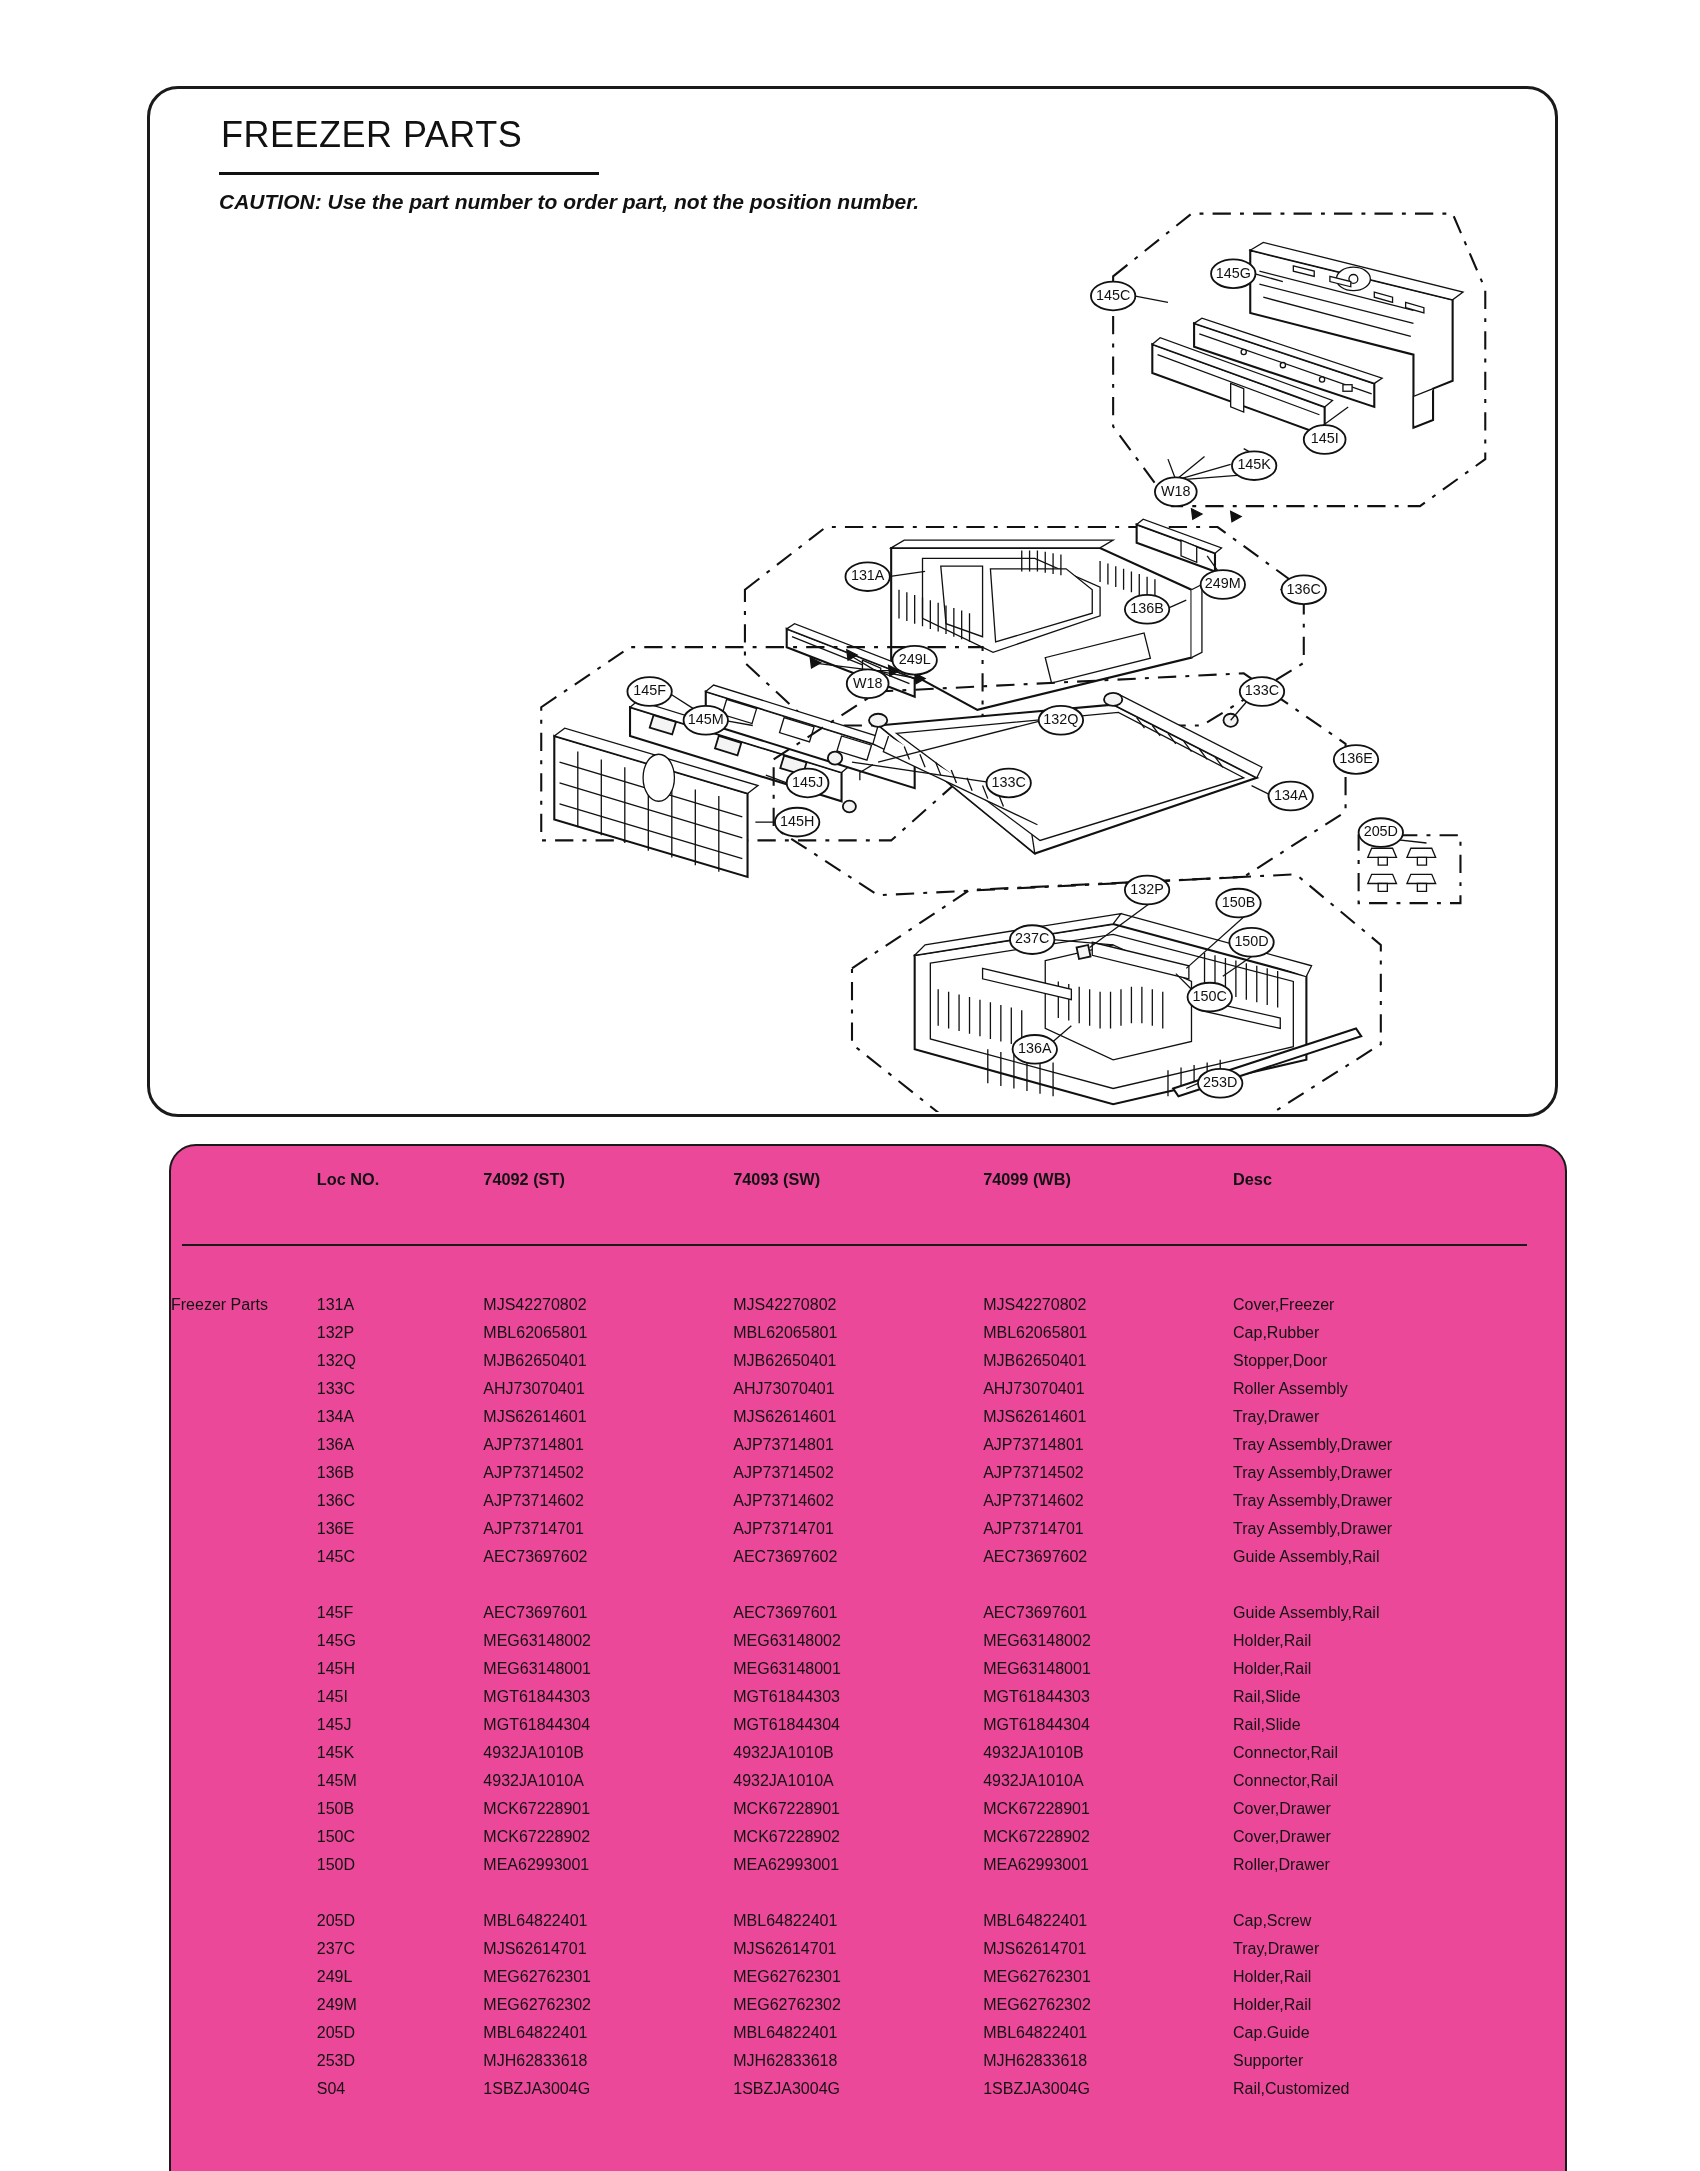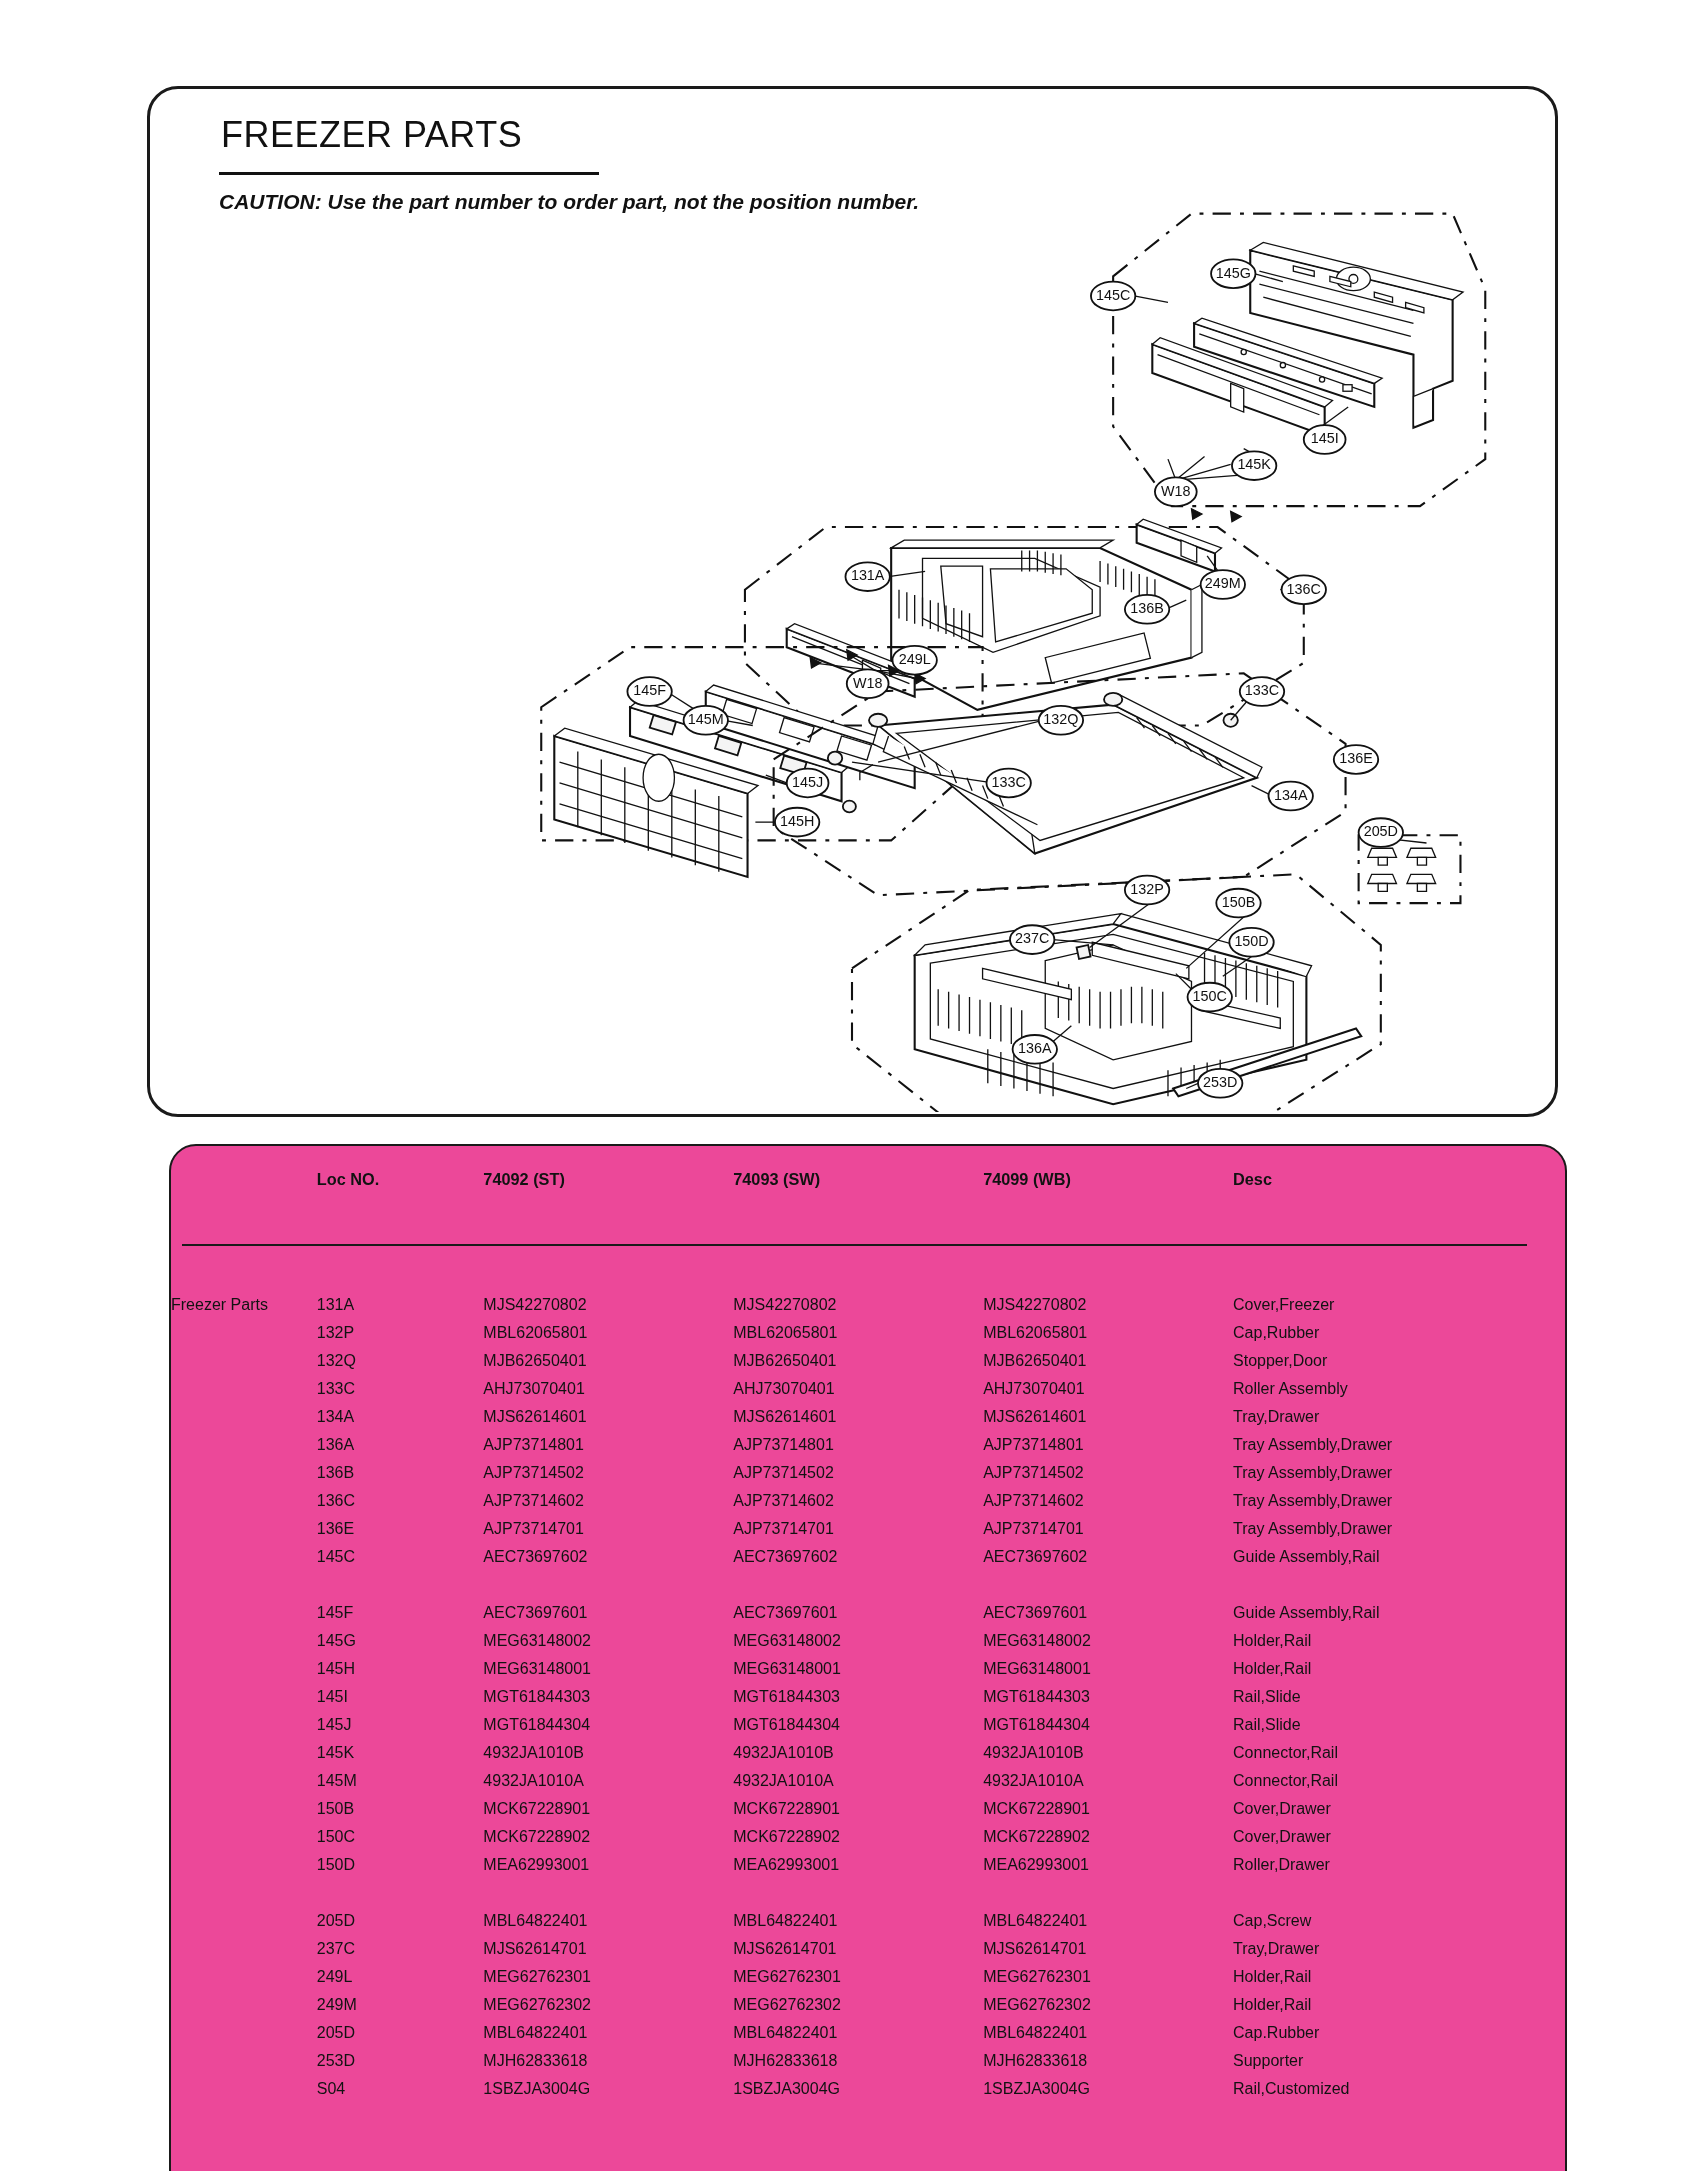--- a/index.html
+++ b/index.html
@@ -758,21 +758,21 @@
           <td class="c-sw">MEG62762302</td>
           <td class="c-wb">MEG62762302</td>
           <td class="c-desc">Holder,Rail</td>
         </tr>
         <tr>
           <td class="c-group"></td>
           <td class="c-loc">205D</td>
           <td class="c-st">MBL64822401</td>
           <td class="c-sw">MBL64822401</td>
           <td class="c-wb">MBL64822401</td>
-          <td class="c-desc">Cap.Rubber</td>
+          <td class="c-desc">Cap.Guide</td>
         </tr>
         <tr>
           <td class="c-group"></td>
           <td class="c-loc">253D</td>
           <td class="c-st">MJH62833618</td>
           <td class="c-sw">MJH62833618</td>
           <td class="c-wb">MJH62833618</td>
           <td class="c-desc">Supporter</td>
         </tr>
         <tr>

